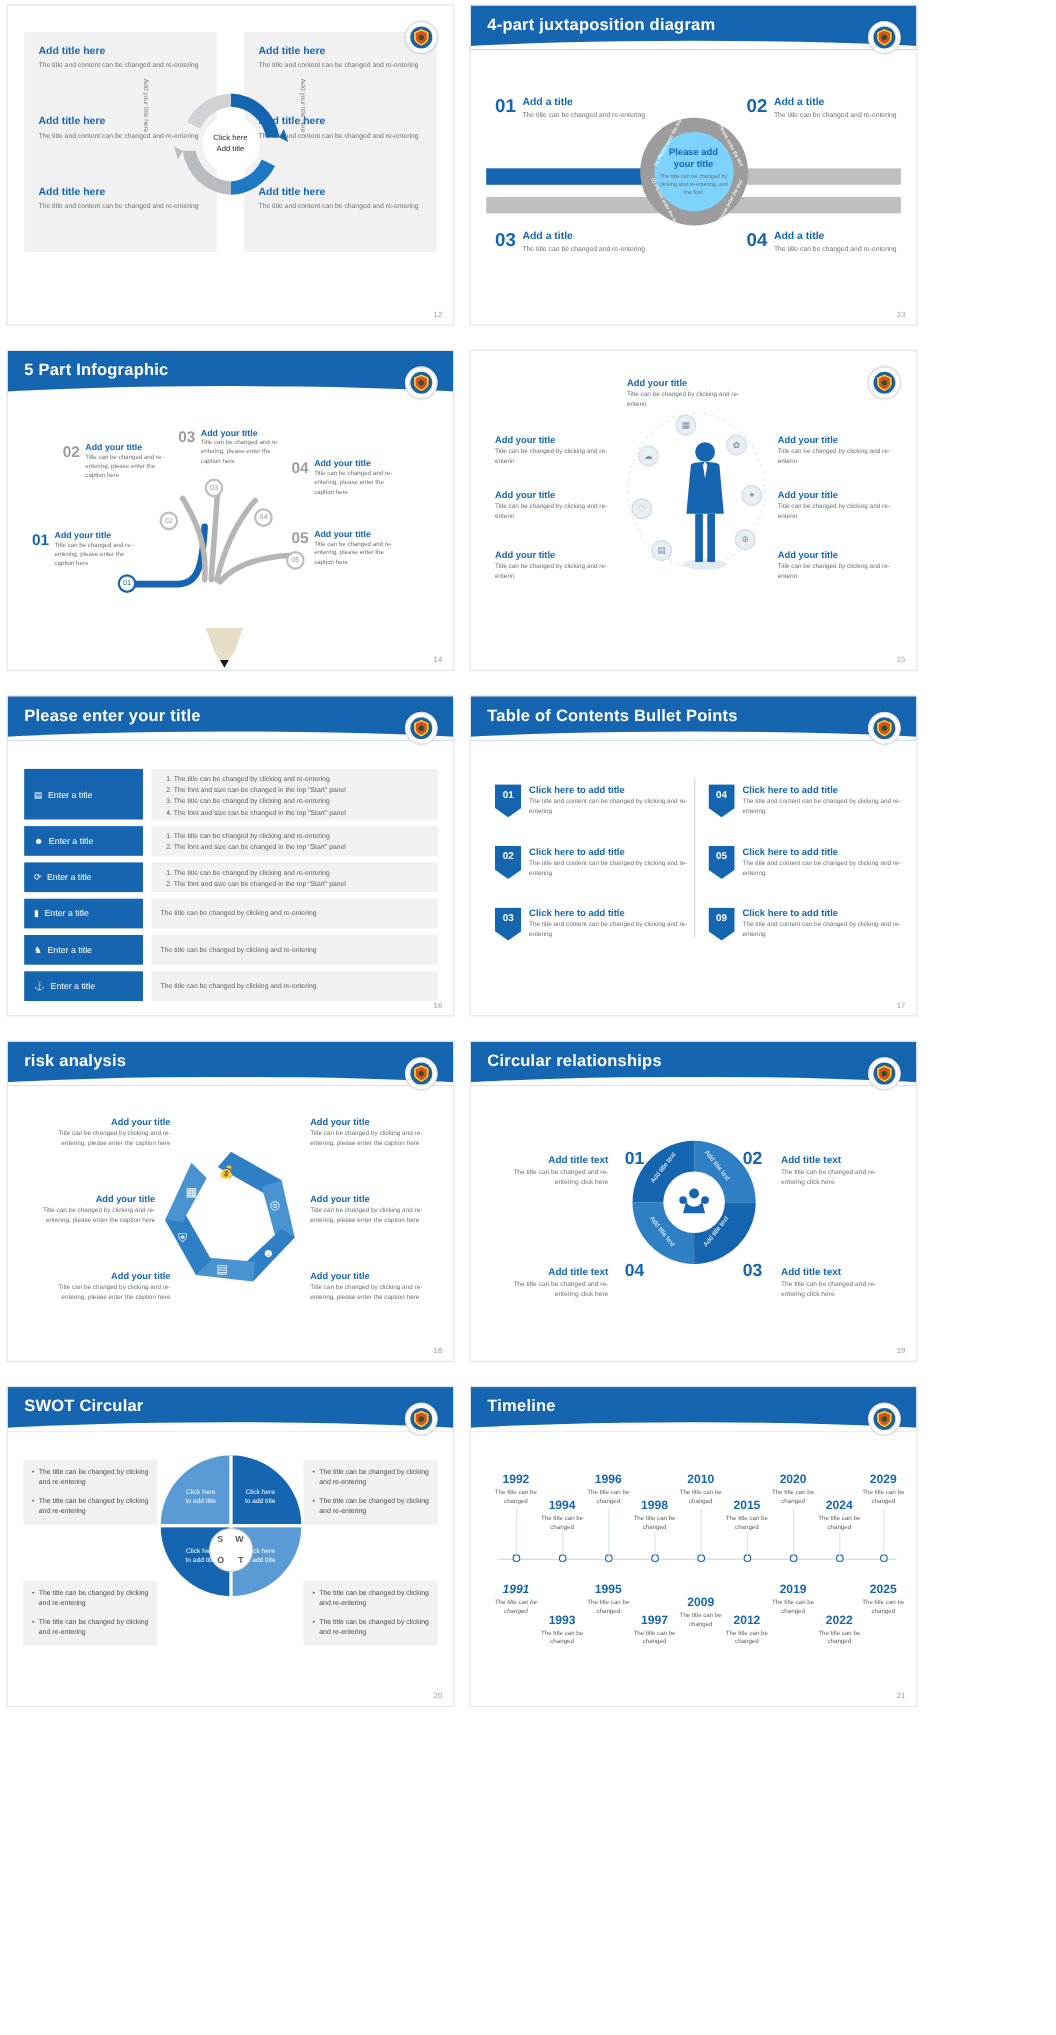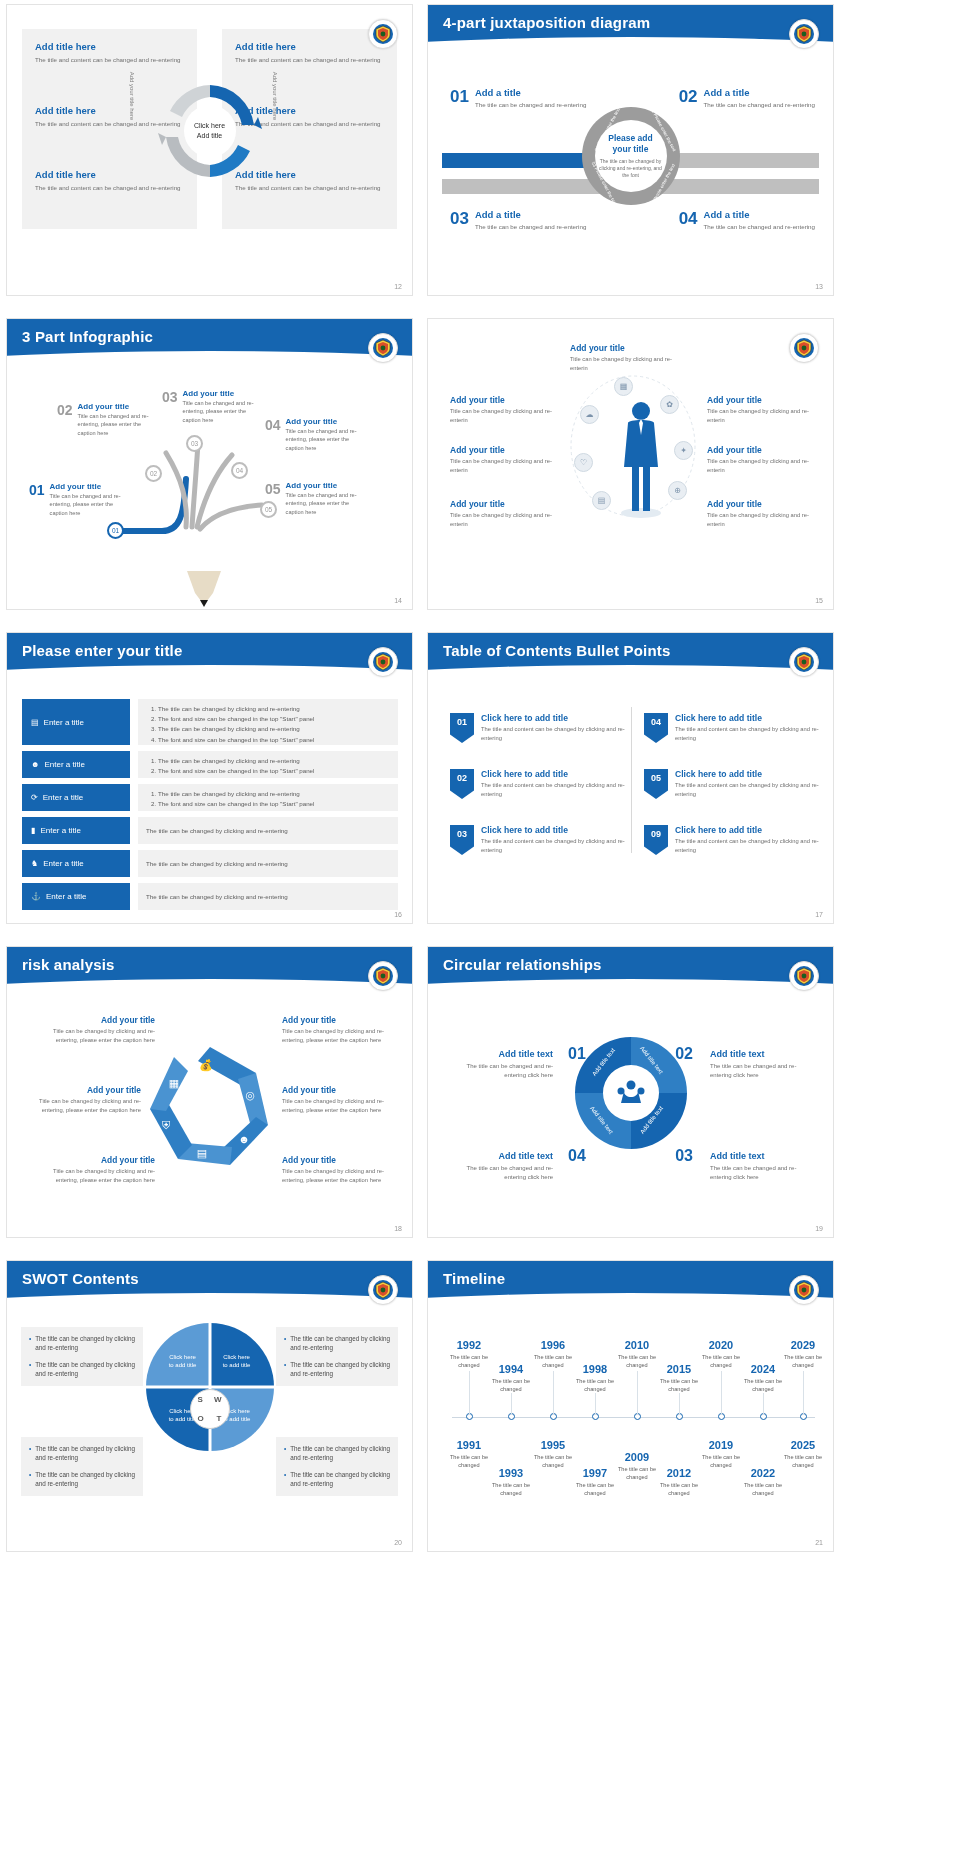--- a/index.html
+++ b/index.html
@@ -92,21 +92,21 @@
   .s13 .item .tx .ttl { font-size:9.5px; }
   .s13 .item .tx .sub { font-size:6.2px; line-height:1.5; margin-top:2px; }
   .s13 .bar { position:absolute; height:15px; }
   .s13 .donut {
     position:absolute; left:50%; top:62px; transform:translateX(-50%);
     width:98px; height:98px; border-radius:50%;
     background:#9c9c9c;
   }
   .s13 .donut .in {
     position:absolute; left:13px; top:13px; width:72px; height:72px;
-    border-radius:50%; background:#ffffff;
+    border-radius:50%; background:#7dd3fc;
     display:flex; flex-direction:column; align-items:center; justify-content:center;
     text-align:center; padding:4px;
   }
   .s13 .donut .in .ttl { font-size:8.5px; line-height:1.25; }
   .s13 .donut .in .sub { font-size:5px; line-height:1.4; margin-top:3px; }
   .s13 .seglbl { position:absolute; font-size:4.6px; color:#fff; white-space:nowrap; }
 
   
   .s14 .it { position:absolute; display:flex; gap:5px; }
   .s14 .it .n { font-size:14px; font-weight:bold; color:#9c9c9c; }
@@ -330,21 +330,21 @@
       <div class="seglbl" style="left:155px; top:82px; transform:rotate(-62deg);">01 Please enter the text</div>
       <div class="seglbl" style="left:211px; top:82px; transform:rotate(62deg);">02 Please enter the text</div>
       <div class="seglbl" style="left:152px; top:136px; transform:rotate(62deg);">03 Please enter the text</div>
       <div class="seglbl" style="left:210px; top:138px; transform:rotate(-62deg);">04 Please enter the text</div>
     </div>
     <div class="pgno">13</div>
   </div>
 
   <div class="slide s14">
     <div class="hdr">
-      <div class="title">3 Part Infographic</div>
+      <div class="title">5 Part Infographic</div>
       <div class="wave"></div>
     </div>
     <div class="crest">
       <svg width="22" height="22" viewBox="0 0 22 22">
         <circle cx="11" cy="11" r="10" fill="#1565b0"></circle>
         <path d="M11 3 L18 6 V12 C18 16 11 19 11 19 C11 19 4 16 4 12 V6 Z" fill="#f4d03f" stroke="#2b2b2b" stroke-width="0.6"></path>
         <path d="M11 5 L16 7 V12 C16 15 11 17 11 17 C11 17 6 15 6 12 V7 Z" fill="#d94f2a"></path>
         <circle cx="11" cy="11" r="2.4" fill="#1b5e20"></circle>
       </svg>
     </div>
@@ -730,21 +730,21 @@
         <div class="seg" style="left:64px; top:24px; transform:rotate(52deg);">Add title text</div>
         <div class="seg" style="left:64px; top:84px; transform:rotate(-52deg);">Add title text</div>
         <div class="seg" style="left:14px; top:84px; transform:rotate(52deg);">Add title text</div>
       </div>
     </div>
     <div class="pgno">19</div>
   </div>
 
   <div class="slide s20">
     <div class="hdr">
-      <div class="title">SWOT Contents</div>
+      <div class="title">SWOT Circular</div>
       <div class="wave"></div>
     </div>
     <div class="crest">
       <svg width="22" height="22" viewBox="0 0 22 22">
         <circle cx="11" cy="11" r="10" fill="#1565b0"></circle>
         <path d="M11 3 L18 6 V12 C18 16 11 19 11 19 C11 19 4 16 4 12 V6 Z" fill="#f4d03f" stroke="#2b2b2b" stroke-width="0.6"></path>
         <path d="M11 5 L16 7 V12 C16 15 11 17 11 17 C11 17 6 15 6 12 V7 Z" fill="#d94f2a"></path>
         <circle cx="11" cy="11" r="2.4" fill="#1b5e20"></circle>
       </svg>
     </div>
@@ -892,21 +892,21 @@
       <div class="tick" style="left:41px; top:70px; height:44px;"></div>
       <div class="tick" style="left:83px; top:92px; height:22px;"></div>
       <div class="tick" style="left:125px; top:70px; height:44px;"></div>
       <div class="tick" style="left:167px; top:92px; height:22px;"></div>
       <div class="tick" style="left:209px; top:70px; height:44px;"></div>
       <div class="tick" style="left:251px; top:92px; height:22px;"></div>
       <div class="tick" style="left:293px; top:70px; height:44px;"></div>
       <div class="tick" style="left:335px; top:92px; height:22px;"></div>
       <div class="tick" style="left:375px; top:70px; height:44px;"></div>
 
-      <div class="yr" style="left:16px; top:138px;">
+      <div class="yr" style="left:16px; top:138px;font-style:italic;">
         <div class="y">1991</div>
         <div class="t">The title can be changed</div>
       </div>
       <div class="yr" style="left:58px; top:166px;">
         <div class="y">1993</div>
         <div class="t">The title can be changed</div>
       </div>
       <div class="yr" style="left:100px; top:138px;">
         <div class="y">1995</div>
         <div class="t">The title can be changed</div>

